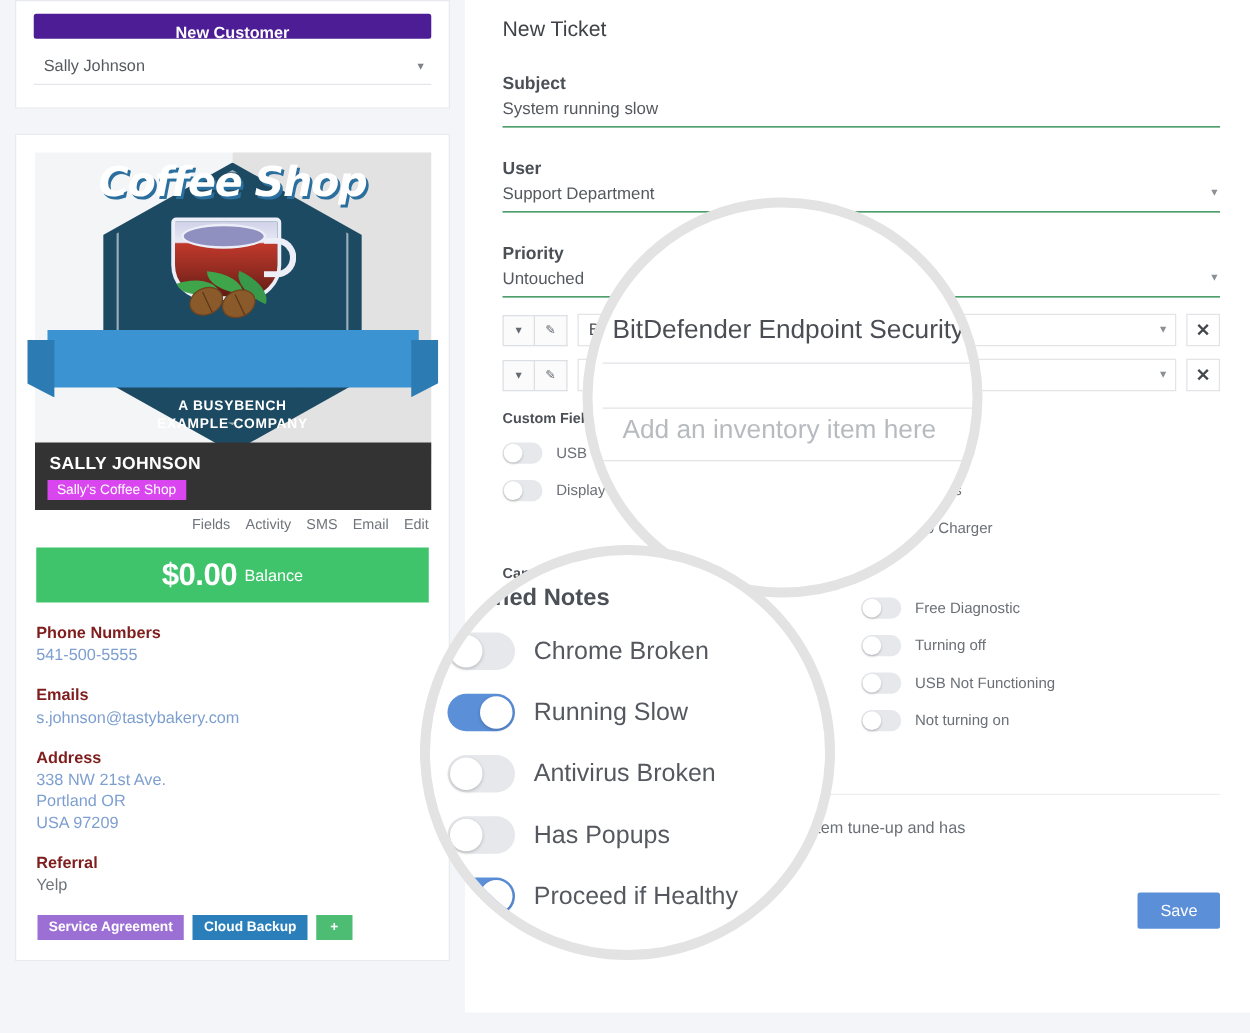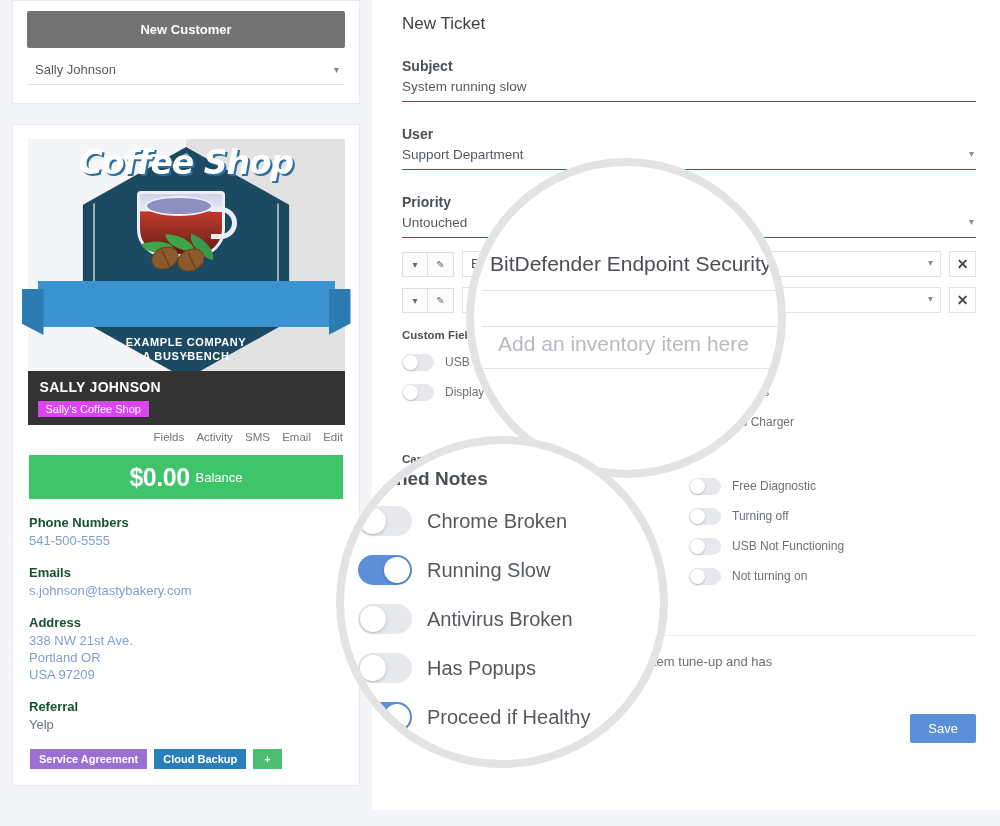--- a/index.html
+++ b/index.html
@@ -14,22 +14,22 @@
     position:relative;
   }
 
   
   #left-col { position:absolute; left:12px; top:0; width:348px; }
 
   .card { background:#ffffff; border:1px solid #e8eaee; }
 
   #customer-card { padding:10px 14px 18px 14px; }
   .new-customer-btn {
-    display:block; width:100%; height:37px; line-height:28px;
-    background:#737373; color:#ffffff; text-align:center;
+    display:block; width:100%; height:20px; line-height:28px;
+    background:#4c1d95; color:#ffffff; text-align:center;
     font-size:13px; font-weight:bold; border:none; cursor:pointer;
     border-radius:2px; font-family:"Liberation Sans", sans-serif;
   }
   .customer-select {
     margin-top:14px; border-bottom:1px solid #e3e5e9; position:relative;
     padding:0 0 7px 8px; font-size:13px; color:#555a60; cursor:pointer;
   }
   .customer-select .caret {
     position:absolute; right:6px; top:2px; color:#7c8288; font-size:10px;
   }
@@ -119,21 +119,21 @@
   .profile-links span { margin-left:9px; cursor:pointer; }
 
   .balance-bar {
     margin:12px 16px 0 16px; height:44px; background:#3fc46c; color:#ffffff;
     display:flex; align-items:center; justify-content:center;
   }
   .balance-amt { font-size:25px; font-weight:bold; letter-spacing:-.5px; }
   .balance-lbl { font-size:13px; margin-left:6px; }
 
   .info-block { margin:16px 16px 0 16px; }
-  .info-label { font-size:13px; font-weight:bold; color:#14532d; margin-bottom:2px; }
+  .info-label { font-size:13px; font-weight:bold; color:#7f1d1d; margin-bottom:2px; }
   .info-value { font-size:13px; color:#7d9fd0; line-height:17px; }
   .info-value.plain { color:#6f757c; }
 
   .tag-row { margin:16px 16px 0 17px; display:flex; gap:7px; }
   .tag {
     color:#ffffff; font-size:11px; font-weight:bold; padding:4px 9px; cursor:pointer;
   }
   .tag.purple { background:#9b6fd4; }
   .tag.blue   { background:#2a7fba; }
   .tag.green  { background:#4cbd72; padding:4px 11px; }
@@ -260,22 +260,22 @@
         <div class="leaf l1"></div>
         <div class="leaf l2"></div>
         <div class="leaf l3"></div>
         <div class="bean b1"></div>
         <div class="bean b2"></div>
       </div>
 
       <div class="ribbon"></div>
       <div class="ribbon-text">Coffee Shop</div>
       <div class="logo-sub">
+        <div>A BUSYBENCH</div>
         <div>EXAMPLE COMPANY</div>
-        <div>A BUSYBENCH</div>
       </div>
 
       <div class="name-bar">
         <div class="cust-name">SALLY JOHNSON</div>
         <div class="cust-tag">Sally's Coffee Shop</div>
       </div>
     </div>
 
     <div class="profile-links">
       <span>Fields</span>

